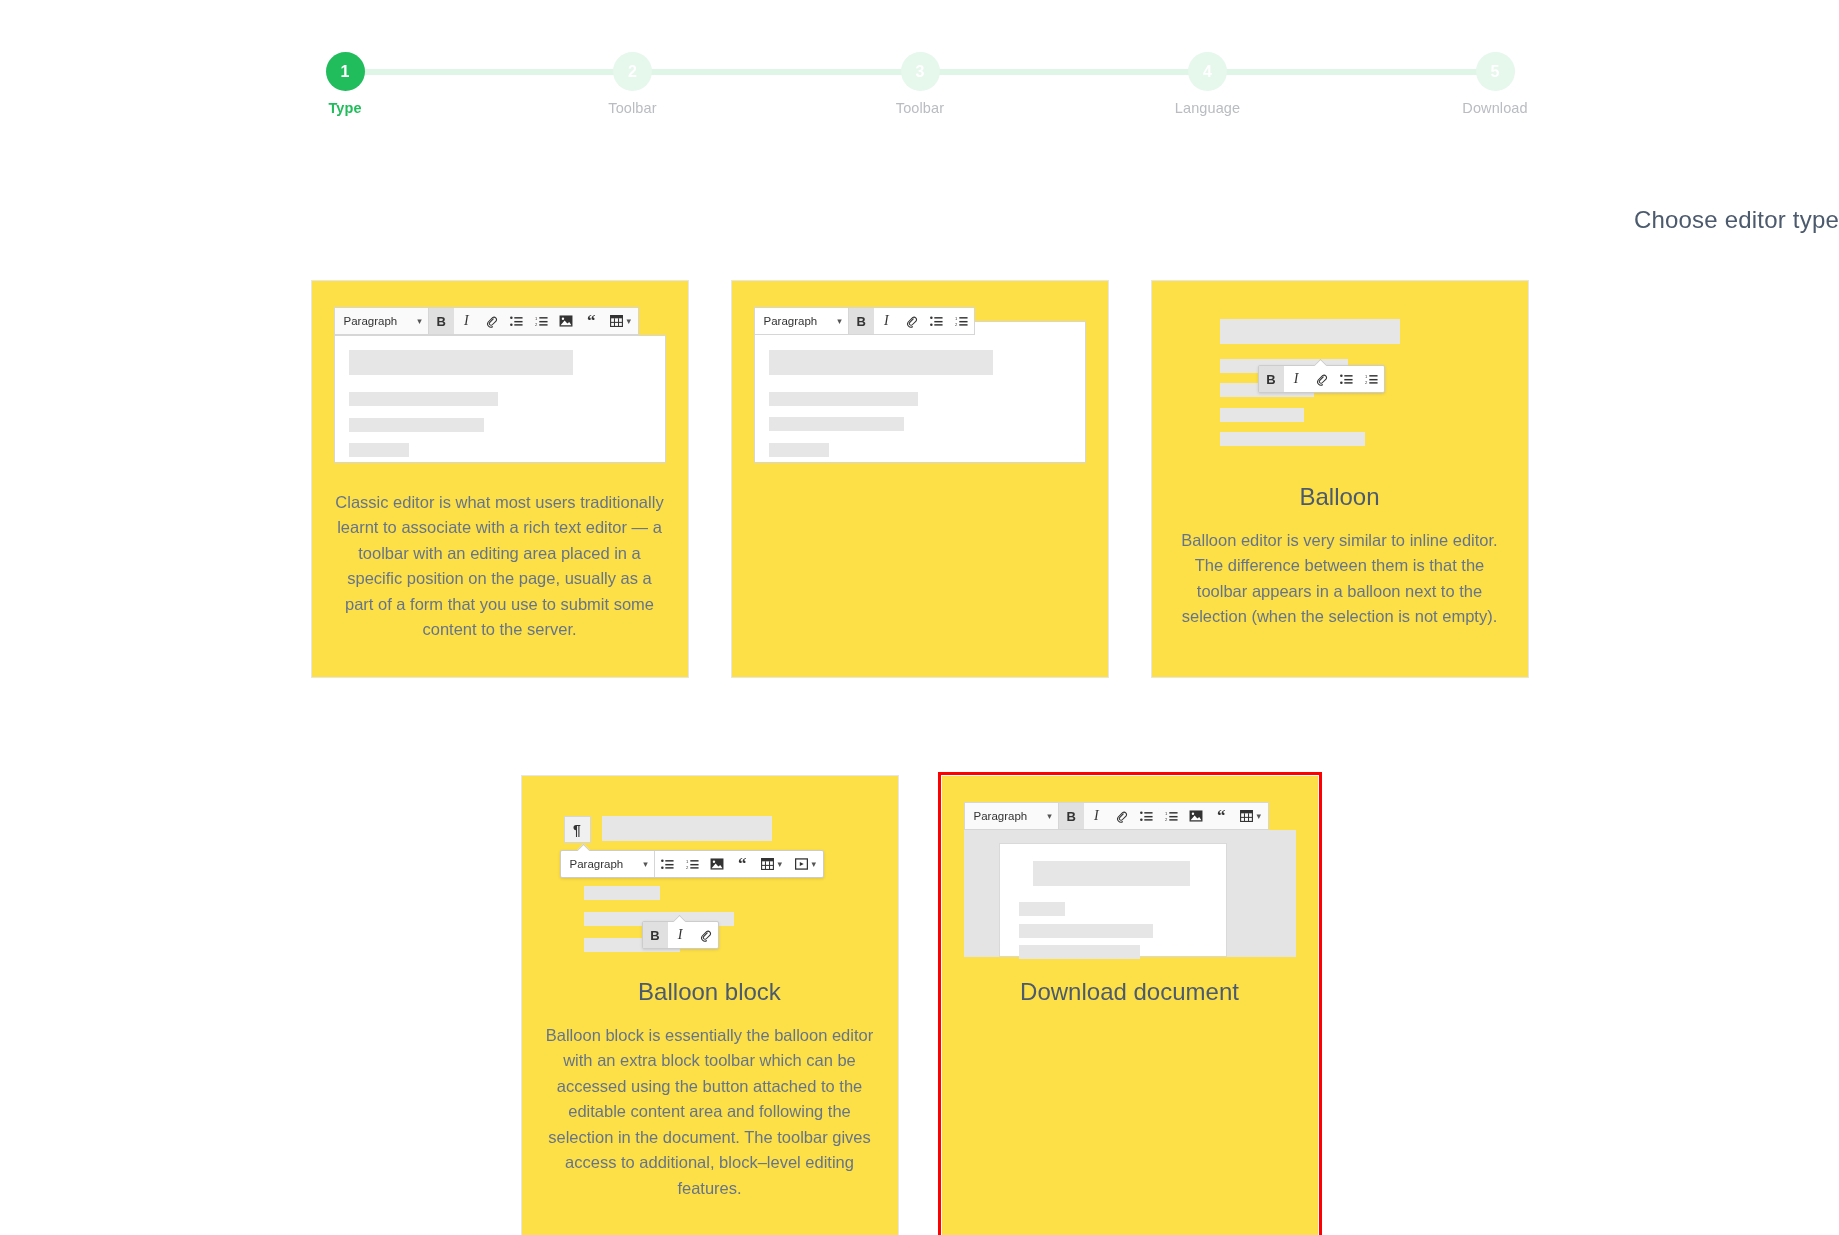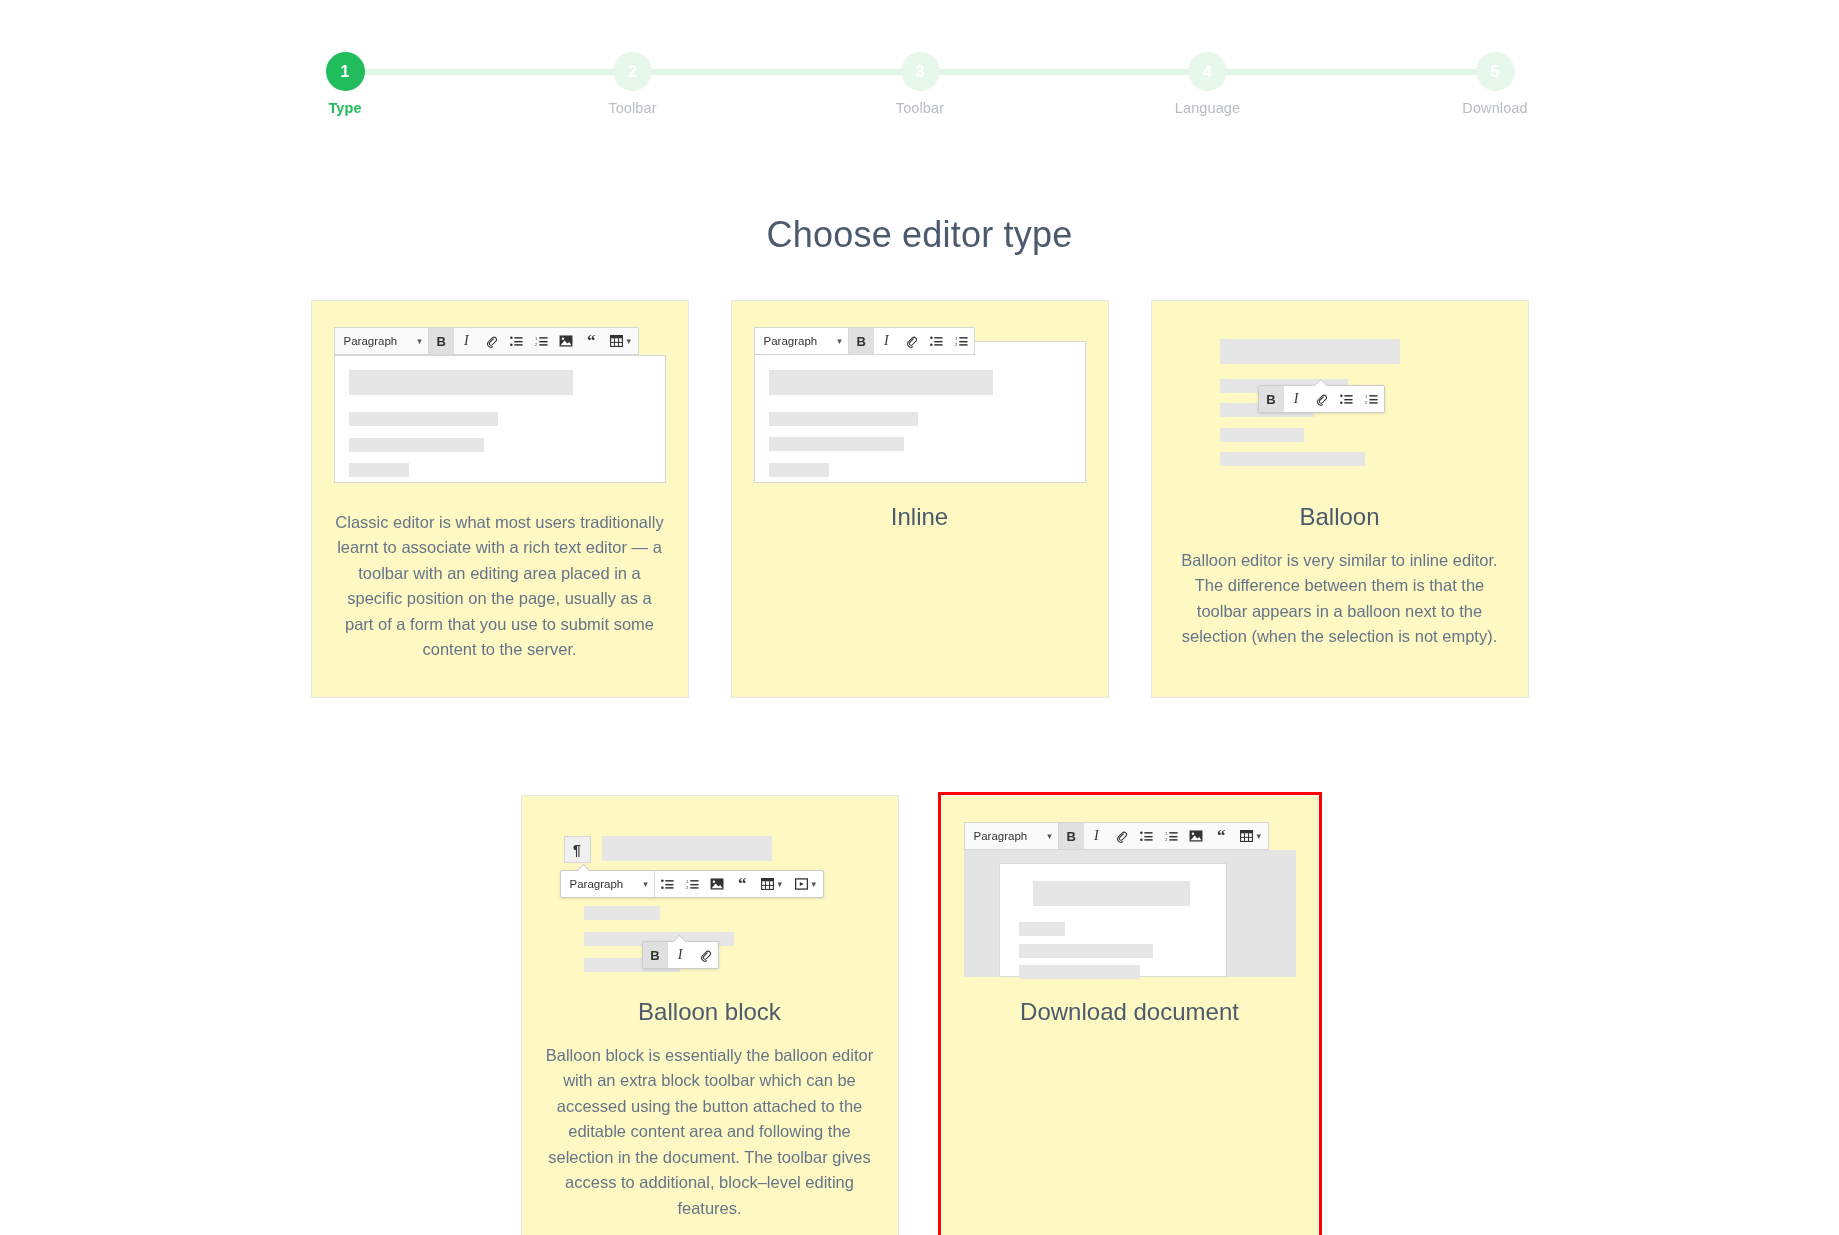--- a/index.html
+++ b/index.html
@@ -37,37 +37,36 @@
   }
   .step.active .step-circle { background: #21bd5c; }
   .step-label {
     margin-top: 9px; font-size: 14.5px; color: #b9bcc0; letter-spacing: .1px;
   }
   .step.active .step-label { color: #21bd5c; font-weight: bold; }
 
   
   .page-title {
     position: absolute; top: 190px; left: 0; width: 100%;
-    text-align: center;
-    font-size: 36px; color: #4c5a6e; font-weight: normal;
+    text-align: right;
+    font-size: 24px; color: #4c5a6e; font-weight: normal;
     letter-spacing: .2px;
   }
 
   
   .row { position: absolute; display: flex; justify-content: center; gap: 42px; width: 100%; }
   .row-top { top: 280px; }
   .row-bottom { top: 775px; }
 
   .card {
     width: 378px;
     border: 1px solid #e6e6e6;
-    background: #fef9c3;
+    background: #fde047;
     padding: 0 0 18px 0;
     position: relative;
-    margin-top: 20px;
   }
   .card.selected { outline: 3px solid #fe0000; outline-offset: 0px; border-color: #fff; }
 
   .card-visual { height: 192px; position: relative; overflow: hidden; }
   .card-title {
     text-align: center;
     font-size: 24px; color: #4c5a6e; font-weight: normal;
     margin: 10px 0 14px;
   }
   .card-desc {
@@ -278,21 +277,20 @@
             <svg class="ico" width="13" height="11" viewBox="0 0 14 12">
                 <text x="0" y="4" font-size="4.6" fill="#333" font-family="sans-serif">1</text>
                 <text x="0" y="11.4" font-size="4.6" fill="#333" font-family="sans-serif">2</text>
                 <rect x="4.6" y="1.2" width="9" height="1.6" fill="#333"></rect>
                 <rect x="4.6" y="5.4" width="9" height="1.6" fill="#333"></rect>
                 <rect x="4.6" y="8.9" width="9" height="1.6" fill="#333"></rect>
               </svg>
           </div>
         </div>
       </div>
-      <h2 class="card-title">Inline</h2>
     </div>
 
     <div class="card">
       <div class="card-visual">
         <div class="ln tall" style="left:68px;top:38px;width:180px;"></div>
         <div class="ln" style="left:68px;top:78px;width:128px;"></div>
         <div class="ln" style="left:68px;top:102px;width:94px;"></div>
         <div class="ln" style="left:68px;top:127px;width:84px;"></div>
         <div class="ln" style="left:68px;top:151px;width:145px;"></div>
         <div class="balloon" style="left:106px;top:84px;">

